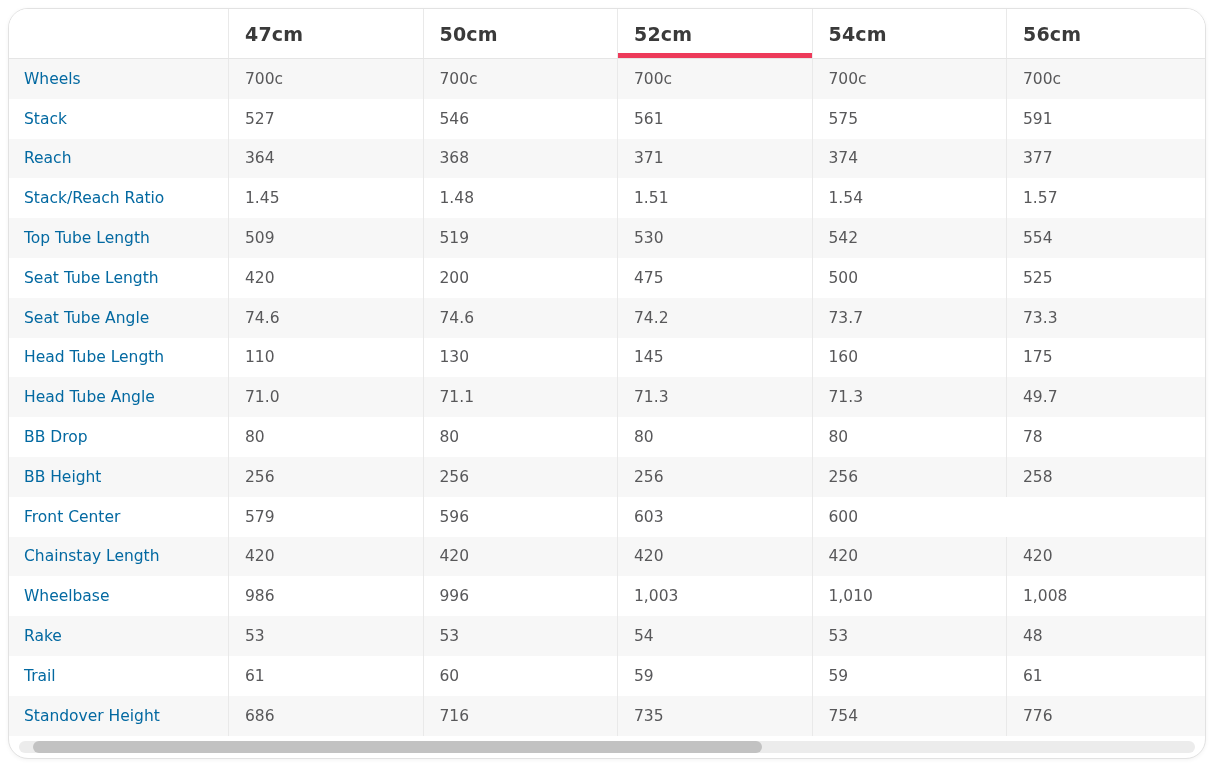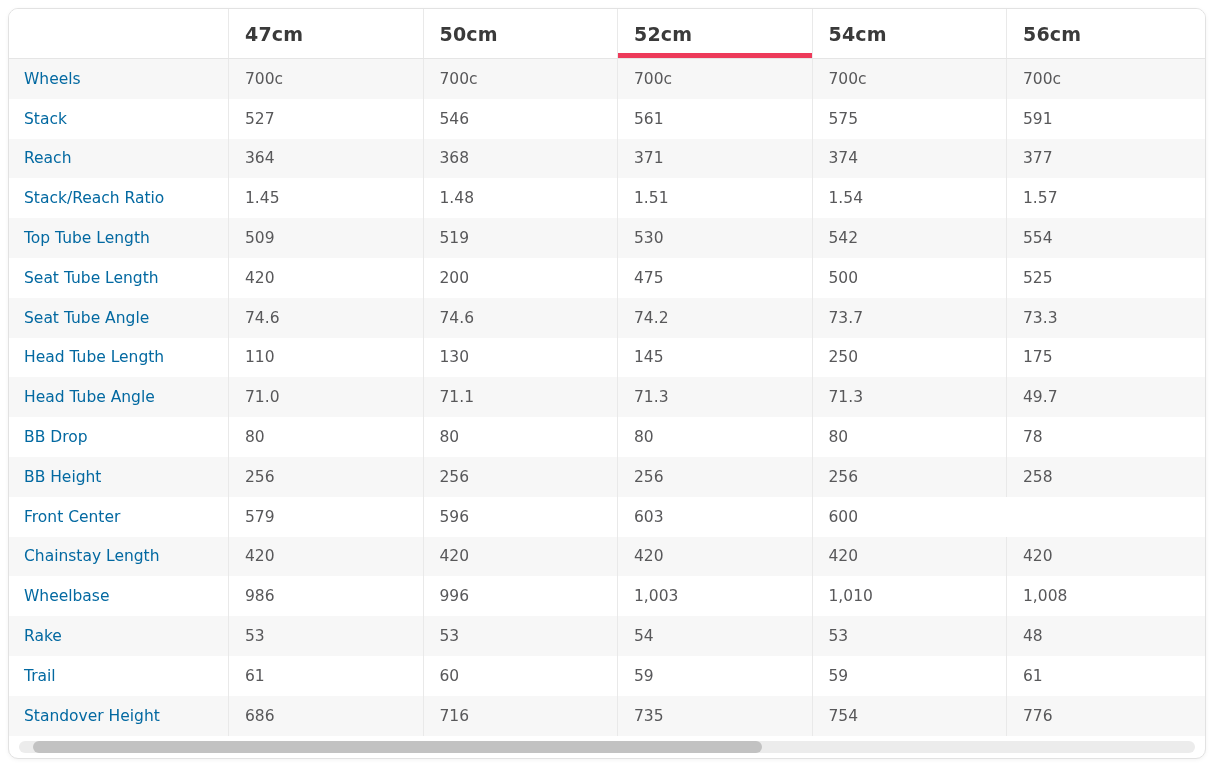--- a/index.html
+++ b/index.html
@@ -8,21 +8,21 @@
     background: #ffffff;
     font-family: "DejaVu Sans", "Liberation Sans", sans-serif;
     overflow: hidden;
   }
   .card {
     position: absolute;
     left: 8px; top: 8px;
     width: 1198px; height: 751px;
     background: #ffffff;
     border: 1px solid #e2e2e2;
-    border-radius: 10px;
+    border-radius: 20px;
     box-shadow: 0 1px 4px rgba(0,0,0,0.05);
     overflow: hidden;
   }
   
   .header-row {
     display: flex;
     height: 50px;
     border-bottom: 1px solid #e5e5e5;
     background: #ffffff;
   }
@@ -194,21 +194,21 @@
         <div class="cell value-cell">74.6</div>
         <div class="cell value-cell">74.2</div>
         <div class="cell value-cell">73.7</div>
         <div class="cell value-cell">73.3</div>
       </div>
       <div class="row">
         <div class="cell label-cell">Head Tube Length</div>
         <div class="cell value-cell">110</div>
         <div class="cell value-cell">130</div>
         <div class="cell value-cell">145</div>
-        <div class="cell value-cell">250</div>
+        <div class="cell value-cell">160</div>
         <div class="cell value-cell">175</div>
       </div>
       <div class="row striped">
         <div class="cell label-cell">Head Tube Angle</div>
         <div class="cell value-cell">71.0</div>
         <div class="cell value-cell">71.1</div>
         <div class="cell value-cell">71.3</div>
         <div class="cell value-cell">71.3</div>
         <div class="cell value-cell">49.7</div>
       </div>

